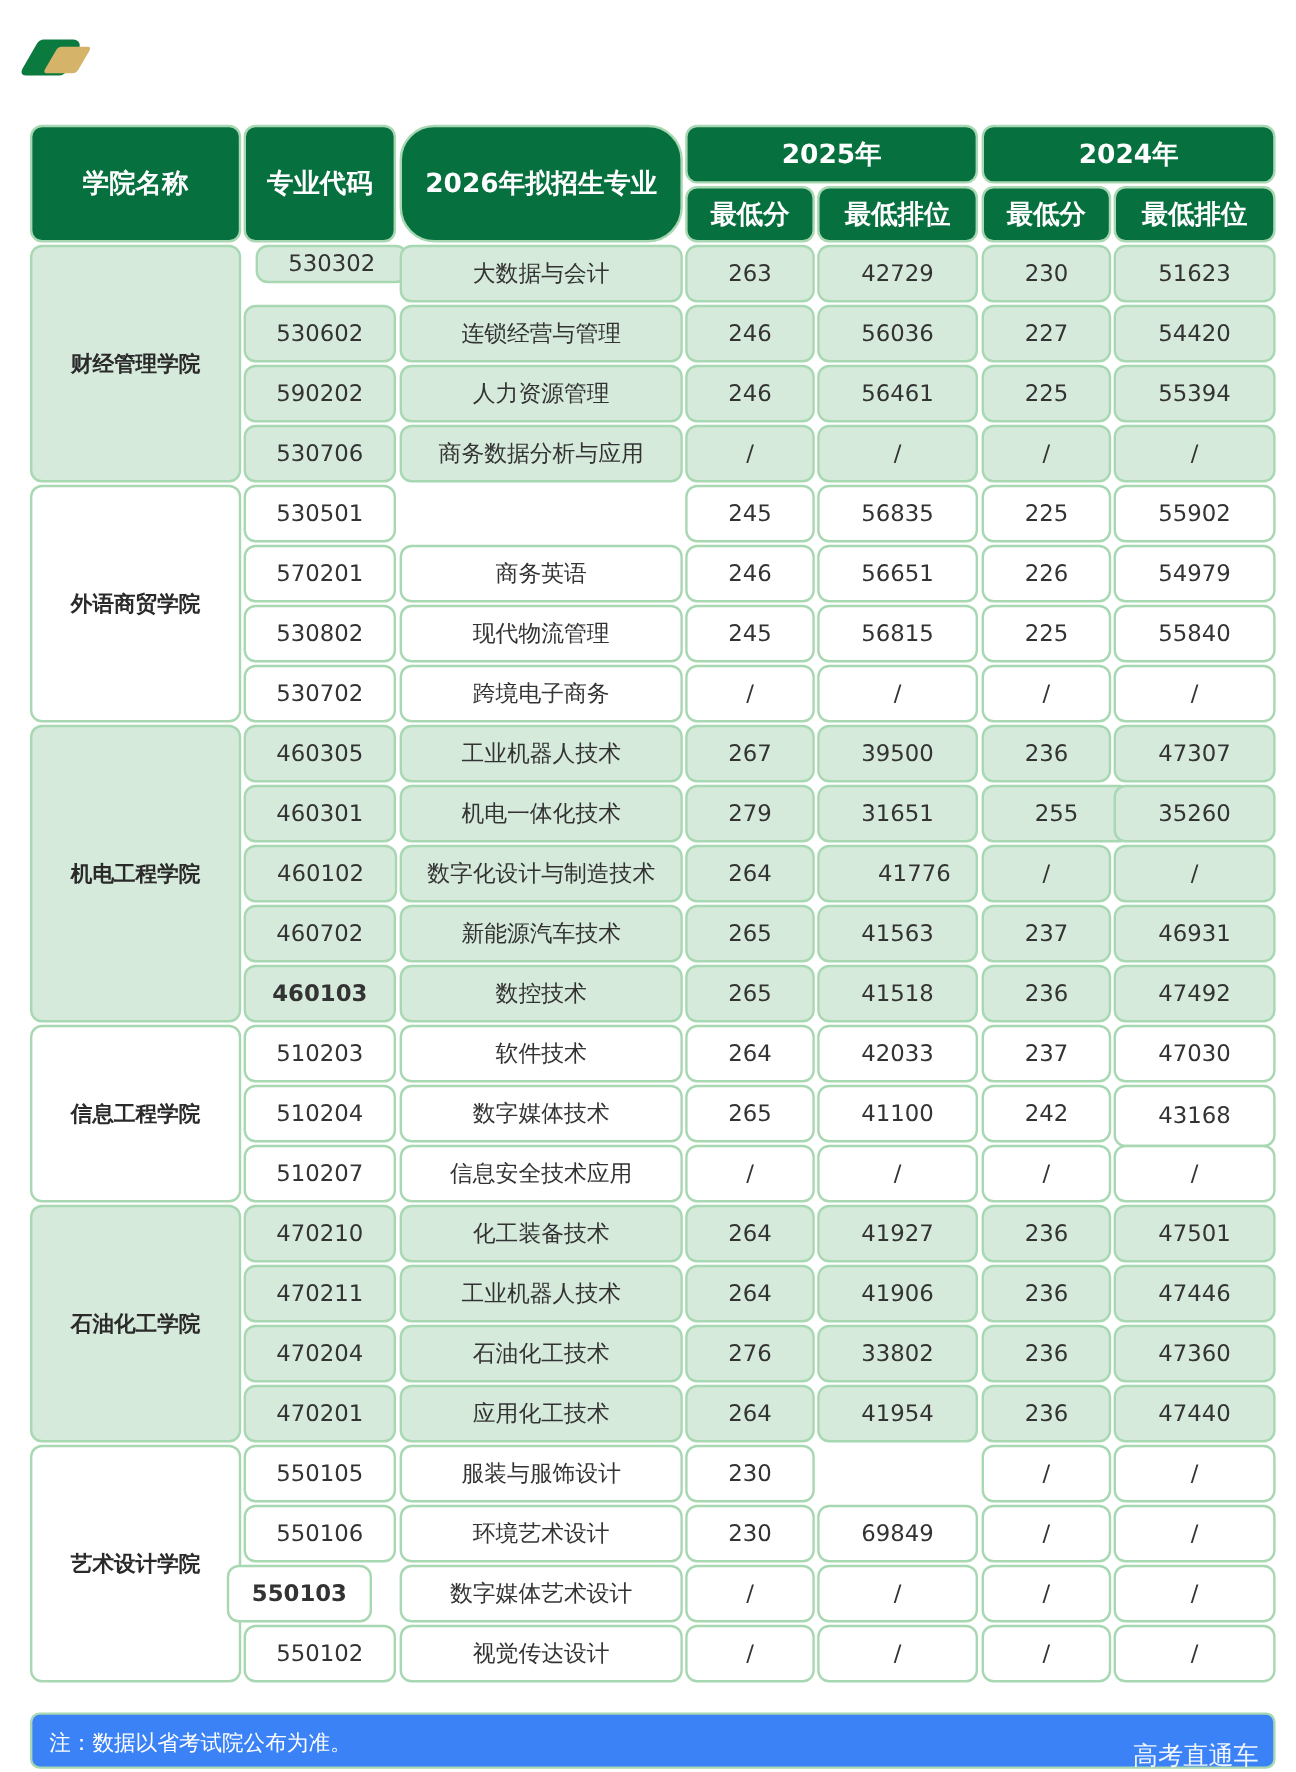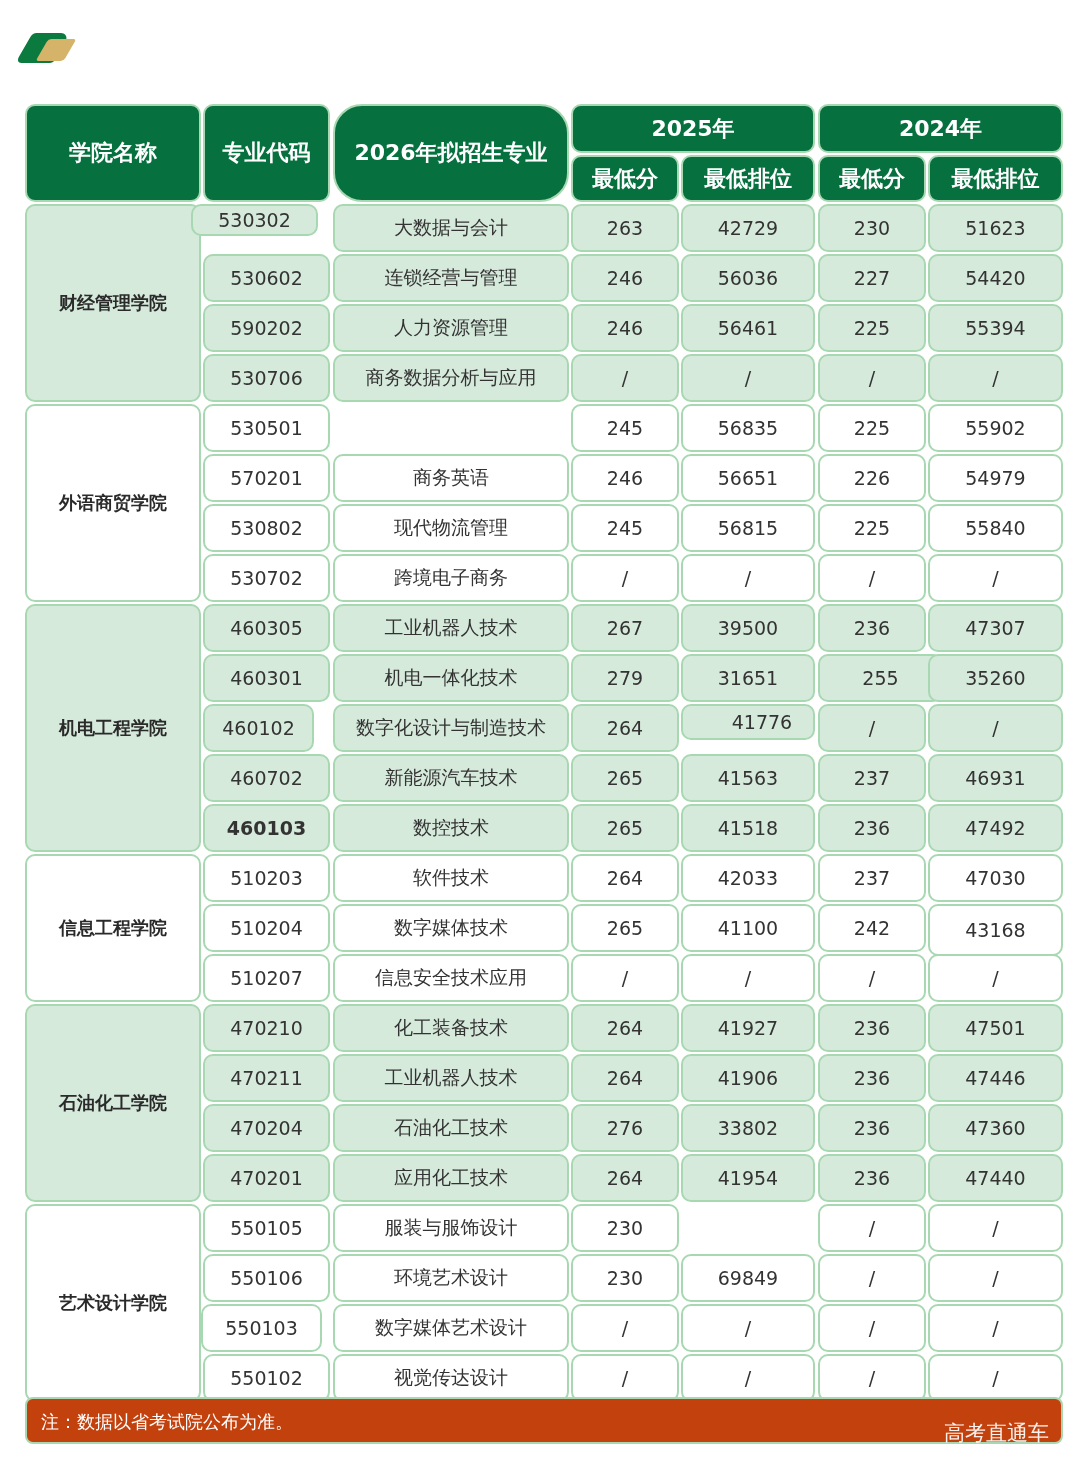--- a/index.html
+++ b/index.html
@@ -13,21 +13,21 @@
   .title-text { font-size: 40px; font-weight: bold; color: #0b7a3e; letter-spacing: 1px; font-family: "DejaVu Sans", sans-serif; }
 
   .table { position: absolute; left: 0; top: 0; width: 1080px; height: 1477px; }
   .cell { position: absolute; display: flex; align-items: center; justify-content: center; border: 2px solid #a8d8b2; border-radius: 10px; font-size: 19px; color: #333333; text-align: center; font-family: "DejaVu Sans", sans-serif; }
   .cell.hd { background: #07703f; color: #ffffff; font-weight: bold; font-size: 22px; border-color: #a8d8b2; }
   .cell.hd.sub { font-size: 22px; }
   .cell.g { background: #d6eadc; }
   .cell.w { background: #ffffff; }
   .cell.college { font-weight: bold; font-size: 18px; color: #2a2a2a; }
 
-  .footer { position: absolute; left: 25px; top: 1397px; width: 1038px; height: 47px; background: #c2410c; border-radius: 8px; border: 2px solid #a8d8b2; }
+  .footer { position: absolute; left: 25px; top: 1427px; width: 1038px; height: 47px; background: #3b82f6; border-radius: 8px; border: 2px solid #a8d8b2; }
   .footer .note { position: absolute; left: 14px; top: 11px; font-size: 18px; color: #ffffff; font-family: "DejaVu Sans", sans-serif; }
   .footer .mark { position: absolute; right: 12px; top: 20px; font-size: 21px; color: #ffffff; opacity: 0.92; font-family: "DejaVu Sans", sans-serif; }
 </style>
 </head>
 <body>
 
 <div class="title-bar">
   <div class="logo">
     <div class="green"></div>
     <div class="gold"></div>
@@ -40,21 +40,21 @@
   <div class="cell hd" style="left:203px;top:104px;width:127px;height:98px;">专业代码</div>
   <div class="cell hd" style="left:333px;top:104px;width:236px;height:98px;border-radius:29px;">2026年拟招生专业</div>
   <div class="cell hd" style="left:571px;top:104px;width:244px;height:49px;">2025年</div>
   <div class="cell hd" style="left:818px;top:104px;width:245px;height:49px;">2024年</div>
   <div class="cell hd sub" style="left:571px;top:155px;width:108px;height:47px;">最低分</div>
   <div class="cell hd sub" style="left:681px;top:155px;width:134px;height:47px;">最低排位</div>
   <div class="cell hd sub" style="left:818px;top:155px;width:108px;height:47px;">最低分</div>
   <div class="cell hd sub" style="left:928px;top:155px;width:135px;height:47px;">最低排位</div>
 
 <div class="cell college g" style="left: 25px; top: 204px; width: 176px; height: 198px;">财经管理学院</div>
-    <div class="cell g" style="left: 191px; top: 204px; width: 127px; height: 32px; text-align: center;">530302</div>
+    <div class="cell g" style="left: 213px; top: 204px; width: 127px; height: 32px; text-align: center;">530302</div>
     <div class="cell g" style="left: 333px; top: 204px; width: 236px; height: 48px;">大数据与会计</div>
     <div class="cell g" style="left: 571px; top: 204px; width: 108px; height: 48px;">263</div>
     <div class="cell g" style="left: 681px; top: 204px; width: 134px; height: 48px;">42729</div>
     <div class="cell g" style="left: 818px; top: 204px; width: 108px; height: 48px;">230</div>
     <div class="cell g" style="left: 928px; top: 204px; width: 135px; height: 48px;">51623</div>
     <div class="cell g" style="left: 203px; top: 254px; width: 127px; height: 48px;">530602</div>
     <div class="cell g" style="left: 333px; top: 254px; width: 236px; height: 48px;">连锁经营与管理</div>
     <div class="cell g" style="left: 571px; top: 254px; width: 108px; height: 48px;">246</div>
     <div class="cell g" style="left: 681px; top: 254px; width: 134px; height: 48px;">56036</div>
     <div class="cell g" style="left: 818px; top: 254px; width: 108px; height: 48px;">227</div>
@@ -101,24 +101,24 @@
     <div class="cell g" style="left: 571px; top: 604px; width: 108px; height: 48px;">267</div>
     <div class="cell g" style="left: 681px; top: 604px; width: 134px; height: 48px;">39500</div>
     <div class="cell g" style="left: 818px; top: 604px; width: 108px; height: 48px;">236</div>
     <div class="cell g" style="left: 928px; top: 604px; width: 135px; height: 48px;">47307</div>
     <div class="cell g" style="left: 203px; top: 654px; width: 127px; height: 48px;">460301</div>
     <div class="cell g" style="left: 333px; top: 654px; width: 236px; height: 48px;">机电一体化技术</div>
     <div class="cell g" style="left: 571px; top: 654px; width: 108px; height: 48px;">279</div>
     <div class="cell g" style="left: 681px; top: 654px; width: 134px; height: 48px;">31651</div>
     <div class="cell g" style="left: 818px; top: 654px; width: 125px; height: 48px;">255</div>
     <div class="cell g" style="left: 928px; top: 654px; width: 135px; height: 48px;">35260</div>
-    <div class="cell g" style="left: 203px; top: 704px; width: 111px; height: 48px;">460102</div>
+    <div class="cell g" style="left: 203px; top: 704px; width: 128px; height: 48px;">460102</div>
     <div class="cell g" style="left: 333px; top: 704px; width: 236px; height: 48px;">数字化设计与制造技术</div>
     <div class="cell g" style="left: 571px; top: 704px; width: 108px; height: 48px;">264</div>
-    <div class="cell g" style="left: 681px; top: 704px; width: 134px; height: 36px; padding-left: 28px;">41776</div>
+    <div class="cell g" style="left: 681px; top: 704px; width: 134px; height: 48px; padding-left: 28px;">41776</div>
     <div class="cell g" style="left: 818px; top: 704px; width: 108px; height: 48px;">/</div>
     <div class="cell g" style="left: 928px; top: 704px; width: 135px; height: 48px;">/</div>
     <div class="cell g" style="left: 203px; top: 754px; width: 127px; height: 48px;">460702</div>
     <div class="cell g" style="left: 333px; top: 754px; width: 236px; height: 48px;">新能源汽车技术</div>
     <div class="cell g" style="left: 571px; top: 754px; width: 108px; height: 48px;">265</div>
     <div class="cell g" style="left: 681px; top: 754px; width: 134px; height: 48px;">41563</div>
     <div class="cell g" style="left: 818px; top: 754px; width: 108px; height: 48px;">237</div>
     <div class="cell g" style="left: 928px; top: 754px; width: 135px; height: 48px;">46931</div>
     <div class="cell g" style="left: 203px; top: 804px; width: 127px; height: 48px; font-weight: bold;">460103</div>
     <div class="cell g" style="left: 333px; top: 804px; width: 236px; height: 48px;">数控技术</div>
@@ -175,21 +175,21 @@
     <div class="cell w" style="left: 333px; top: 1204px; width: 236px; height: 48px;">服装与服饰设计</div>
     <div class="cell w" style="left: 571px; top: 1204px; width: 108px; height: 48px;">230</div>
     <div class="cell w" style="left: 818px; top: 1204px; width: 108px; height: 48px;">/</div>
     <div class="cell w" style="left: 928px; top: 1204px; width: 135px; height: 48px;">/</div>
     <div class="cell w" style="left: 203px; top: 1254px; width: 127px; height: 48px;">550106</div>
     <div class="cell w" style="left: 333px; top: 1254px; width: 236px; height: 48px;">环境艺术设计</div>
     <div class="cell w" style="left: 571px; top: 1254px; width: 108px; height: 48px;">230</div>
     <div class="cell w" style="left: 681px; top: 1254px; width: 134px; height: 48px;">69849</div>
     <div class="cell w" style="left: 818px; top: 1254px; width: 108px; height: 48px;">/</div>
     <div class="cell w" style="left: 928px; top: 1254px; width: 135px; height: 48px;">/</div>
-    <div class="cell w" style="left: 201px; top: 1304px; width: 121px; height: 48px;">550103</div>
+    <div class="cell w" style="left: 189px; top: 1304px; width: 121px; height: 48px; font-weight: bold;">550103</div>
     <div class="cell w" style="left: 333px; top: 1304px; width: 236px; height: 48px;">数字媒体艺术设计</div>
     <div class="cell w" style="left: 571px; top: 1304px; width: 108px; height: 48px;">/</div>
     <div class="cell w" style="left: 681px; top: 1304px; width: 134px; height: 48px;">/</div>
     <div class="cell w" style="left: 818px; top: 1304px; width: 108px; height: 48px;">/</div>
     <div class="cell w" style="left: 928px; top: 1304px; width: 135px; height: 48px;">/</div>
     <div class="cell w" style="left: 203px; top: 1354px; width: 127px; height: 48px;">550102</div>
     <div class="cell w" style="left: 333px; top: 1354px; width: 236px; height: 48px;">视觉传达设计</div>
     <div class="cell w" style="left: 571px; top: 1354px; width: 108px; height: 48px;">/</div>
     <div class="cell w" style="left: 681px; top: 1354px; width: 134px; height: 48px;">/</div>
     <div class="cell w" style="left: 818px; top: 1354px; width: 108px; height: 48px;">/</div>

